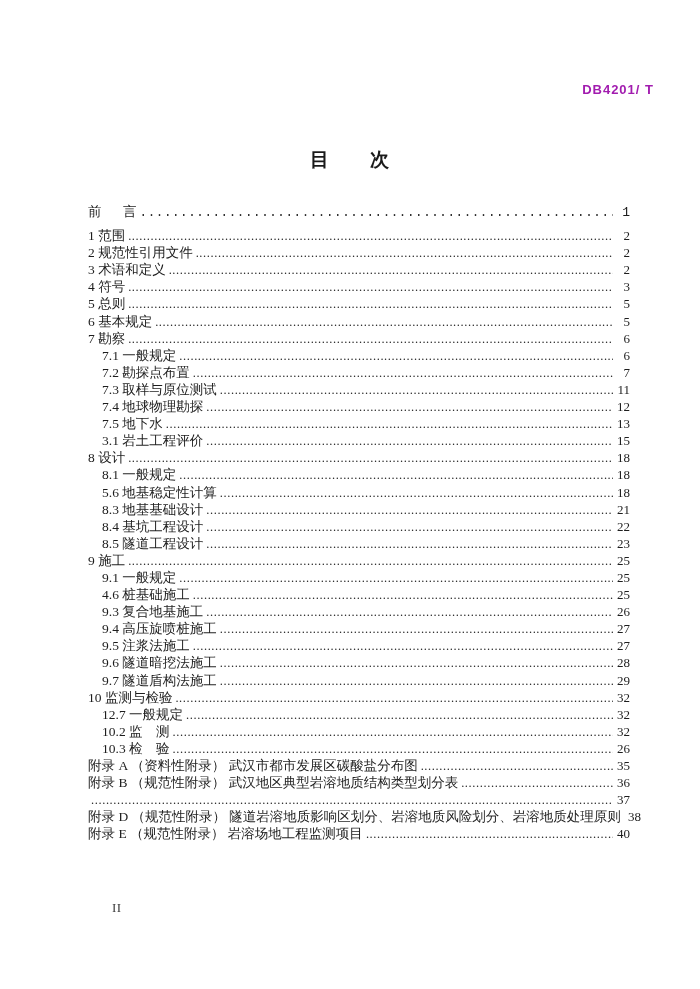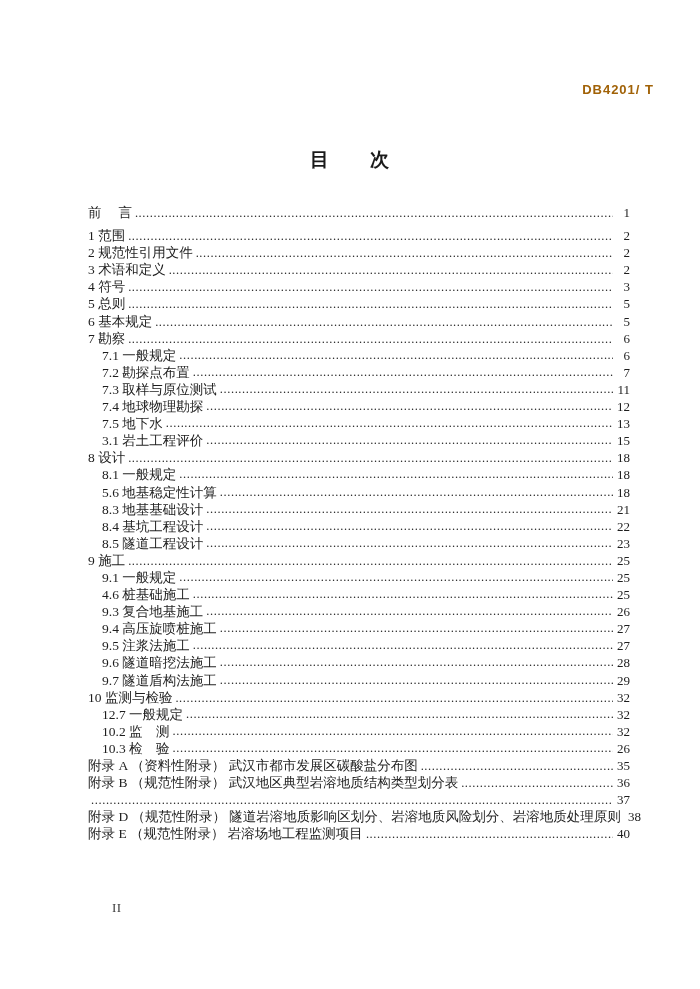--- a/index.html
+++ b/index.html
@@ -18,21 +18,21 @@
     overflow: hidden;
   }
   .header-code {
     position: absolute;
     top: 82px;
     right: 46px;
     font-family: "Liberation Sans", "DejaVu Sans", sans-serif;
     font-size: 13px;
     font-weight: 700;
     letter-spacing: 1px;
-    color: #a16207;
+    color: #a21caf;
     white-space: pre;
   }
   .doc-title {
     position: absolute;
     top: 147px;
     left: 0;
     width: 100%;
     margin: 0;
     text-align: center;
     font-family: Liberation Sans, sans-serif;
@@ -51,24 +51,24 @@
   .toc-row {
     display: flex;
     align-items: baseline;
     height: 17.1px;
     font-size: 13.5px;
     line-height: 17.1px;
     white-space: pre;
   }
   .toc-row:first-child {
     margin-bottom: 6px;
+    font-family: Liberation Mono, monospace;
   }
   .toc-row.level-1 {
     padding-left: 14px;
-    align-items: flex-end;
   }
   .toc-row .label {
     flex: 0 0 auto;
     color: #1d1d1d;
   }
   .toc-row .dots {
     flex: 1 1 auto;
     overflow: hidden;
     margin: 0 2px 0 3px;
     font-size: 12.5px;

